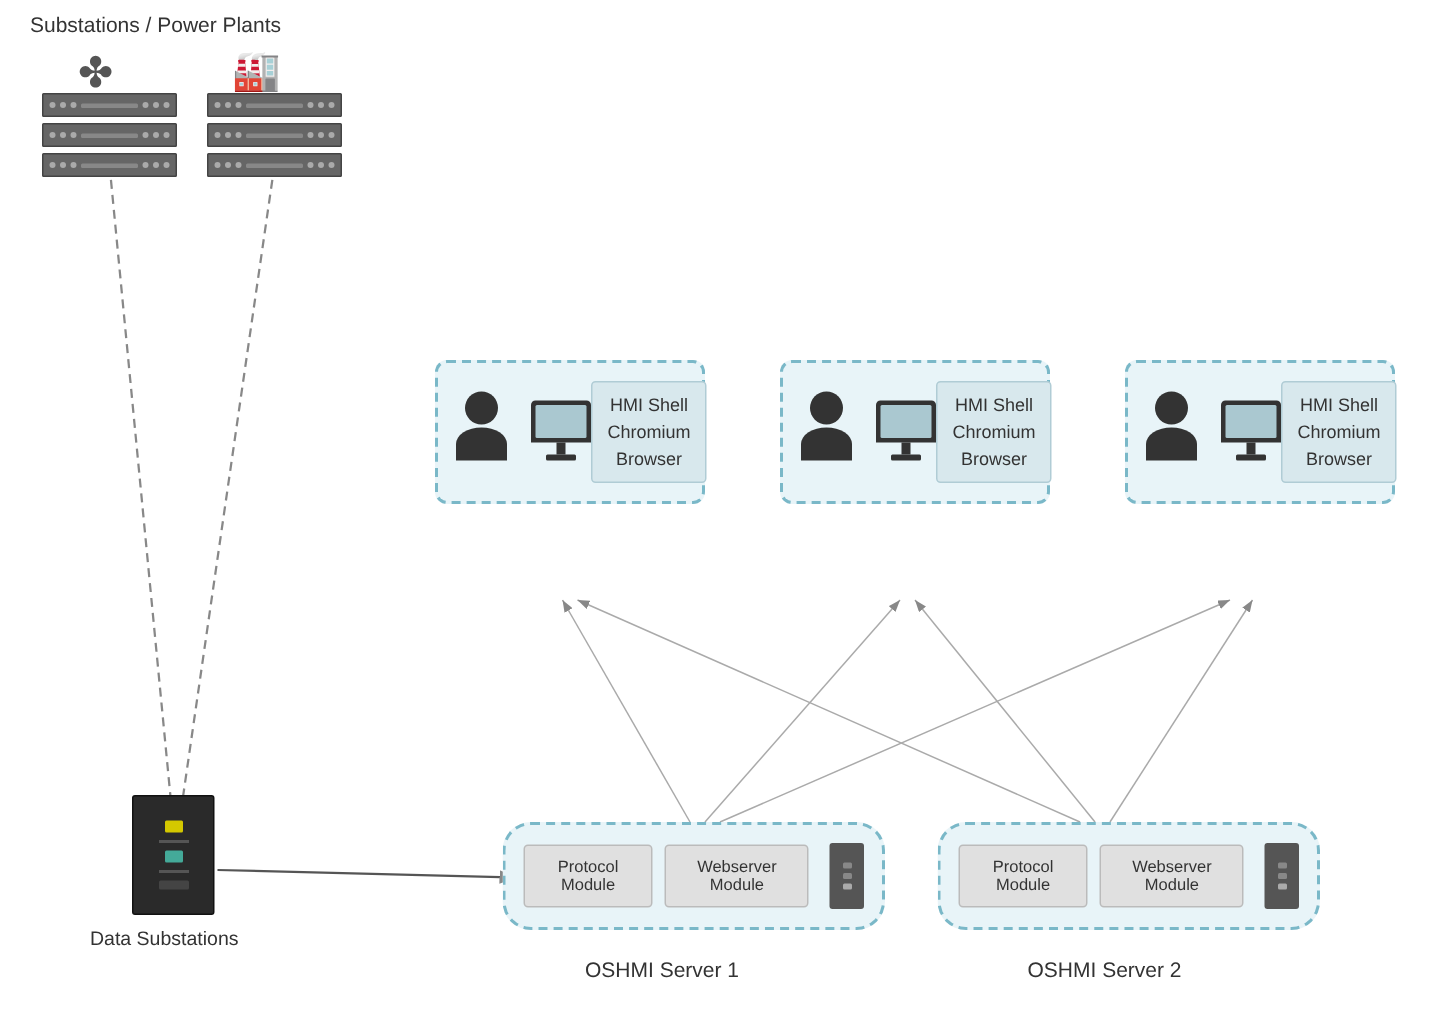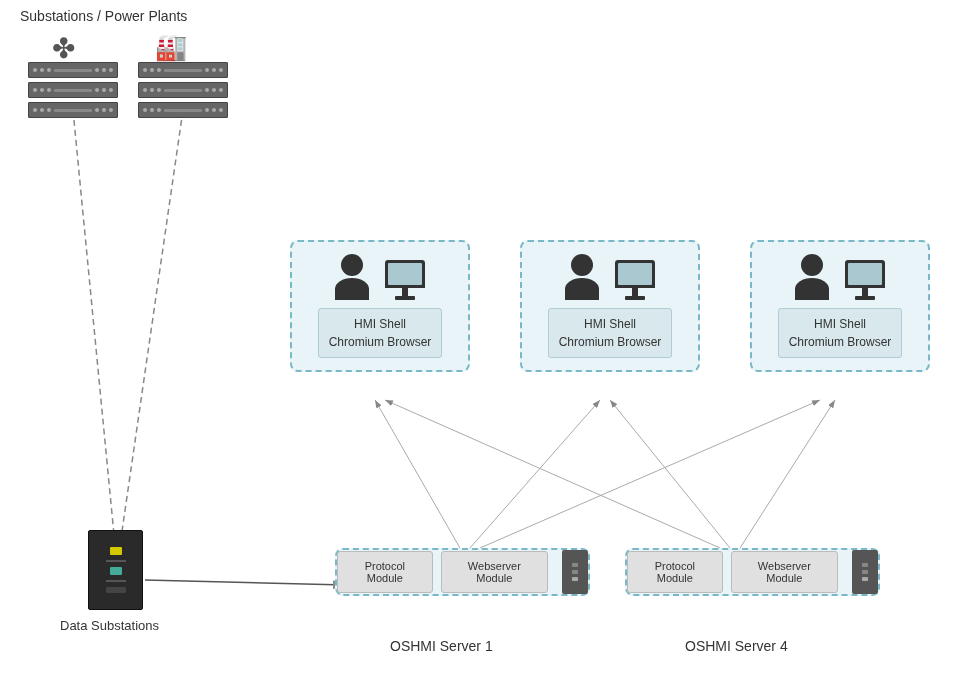--- a/index.html
+++ b/index.html
@@ -118,21 +118,21 @@
     }
 
     
     .hmi-box {
       position: absolute;
       border: 2px dashed #7ab8c8;
       border-radius: 8px;
       background: #e8f4f8;
       padding: 12px;
       display: flex;
-      flex-direction: column;
+      flex-direction: row;
       align-items: center;
     }
 
     .hmi-icons-row {
       display: flex;
       gap: 16px;
       margin-bottom: 8px;
       align-items: flex-end;
     }
 
@@ -207,23 +207,23 @@
       width: 20px;
       height: 4px;
       background: #333;
       border-radius: 1px;
     }
 
     
     .server-box {
       position: absolute;
       border: 2px dashed #7ab8c8;
-      border-radius: 8px;
+      border-radius: 19px;
       background: #e8f4f8;
-      padding: 0;
+      padding: 12px;
       display: flex;
       flex-direction: column;
       align-items: center;
     }
 
     .server-modules-row {
       display: flex;
       gap: 8px;
       align-items: center;
       margin-bottom: 0;
@@ -466,15 +466,15 @@
       <div class="module-box">Protocol Module</div>
       <div class="module-box">Webserver Module</div>
       <div class="server-tower">
         <div class="tower-light"></div>
         <div class="tower-light"></div>
         <div class="tower-light" style="background:#aaa;"></div>
       </div>
     </div>
   </div>
 
-  <div class="server-label" style="top:638px; left:685px;">OSHMI Server 4</div>
+  <div class="server-label" style="top:638px; left:685px;">OSHMI Server 2</div>
 
 </div>
 
 </body></html>

